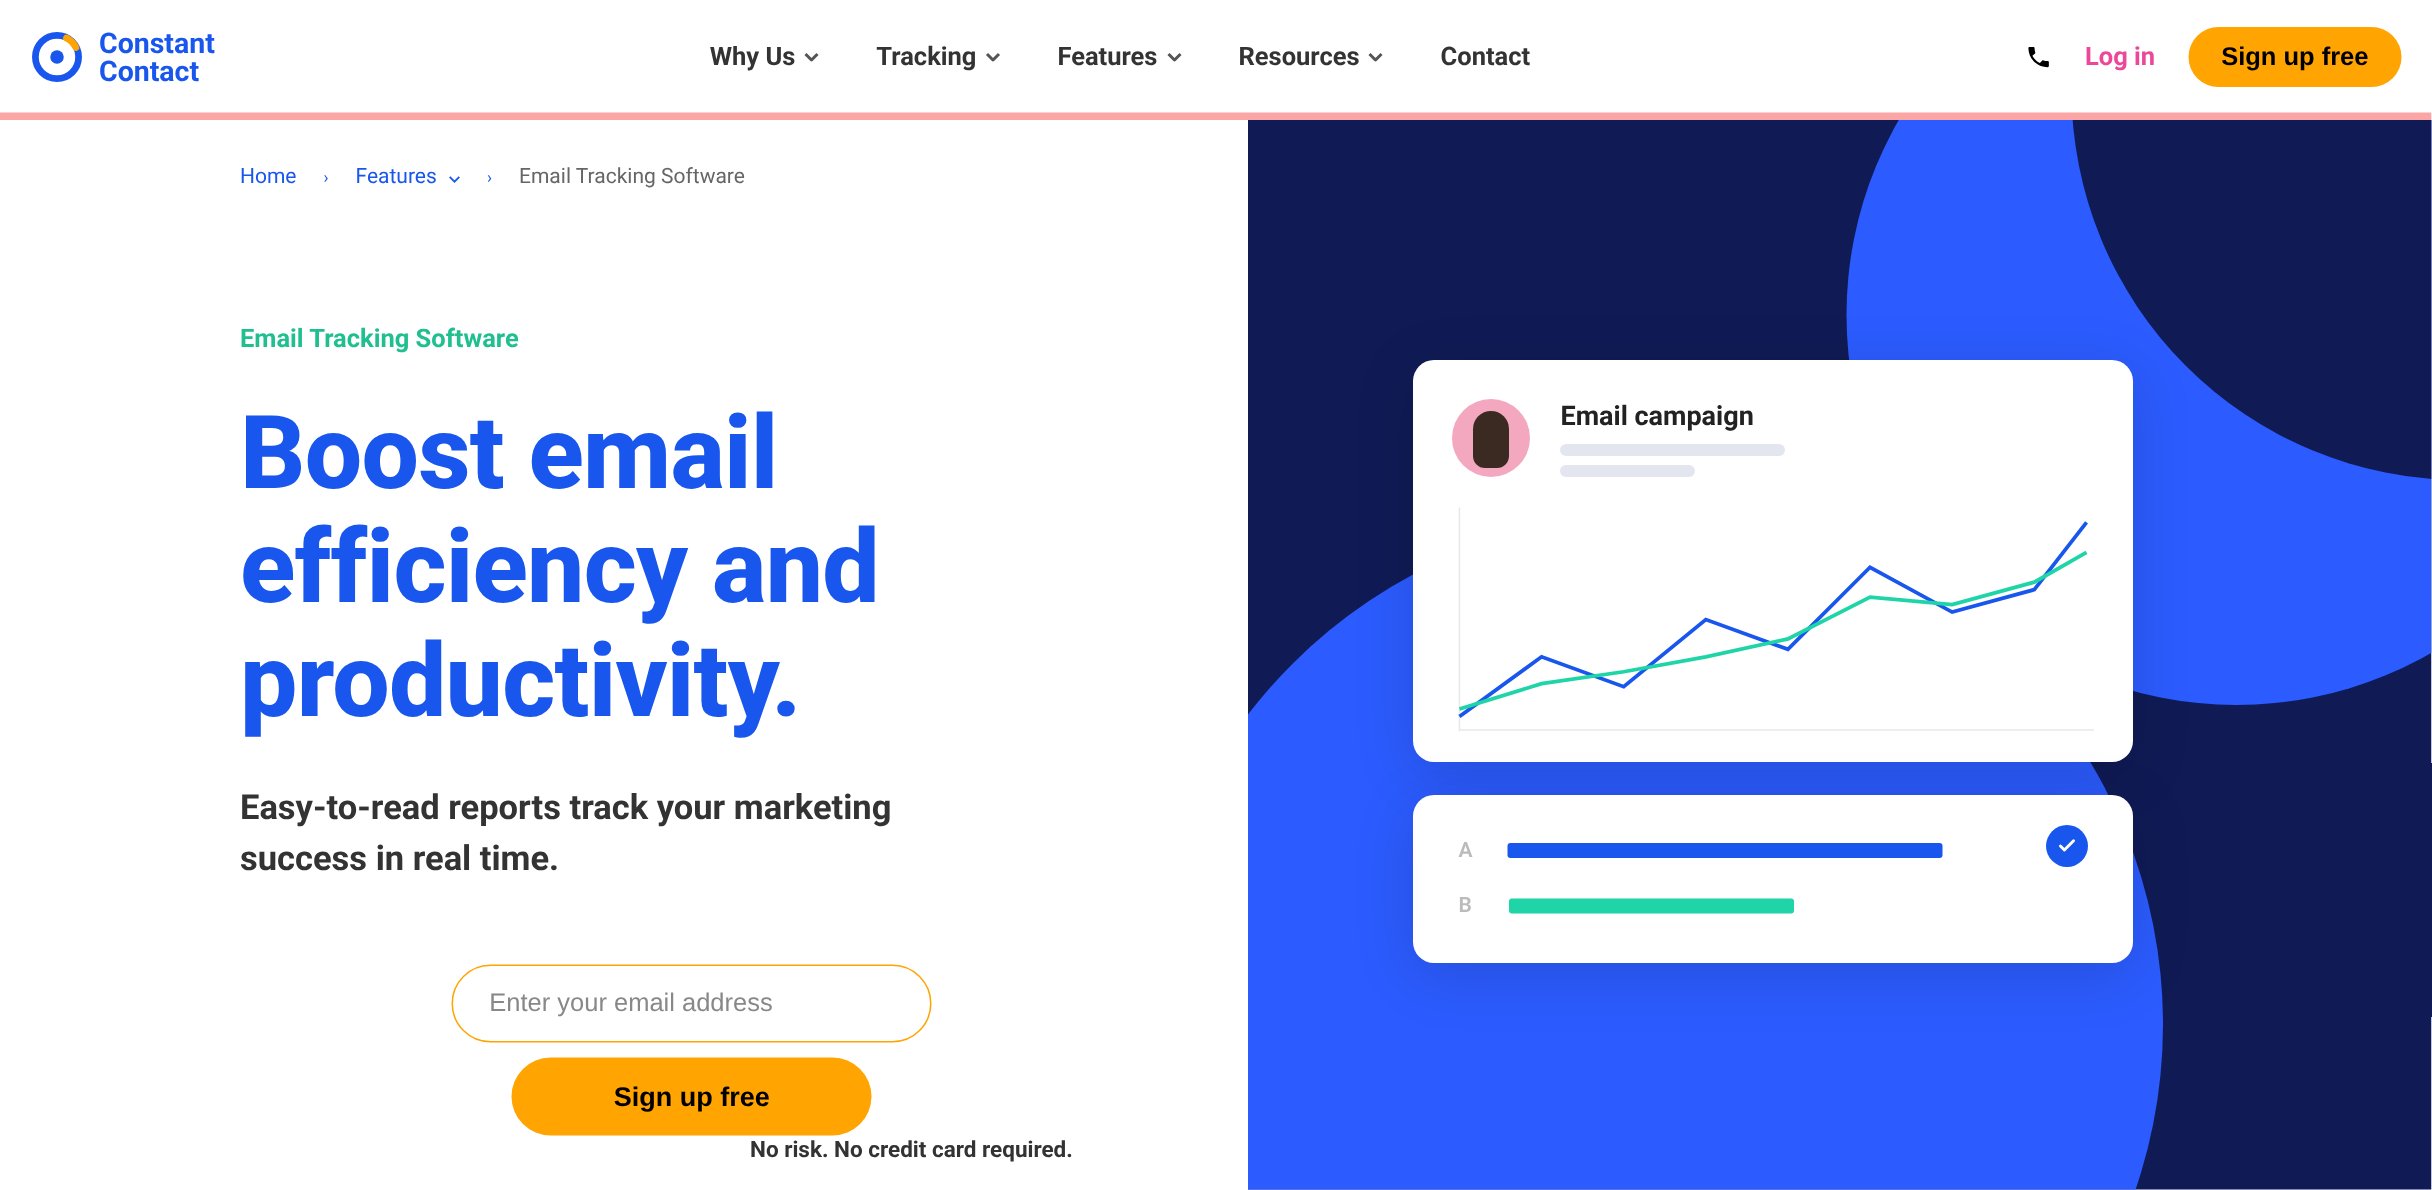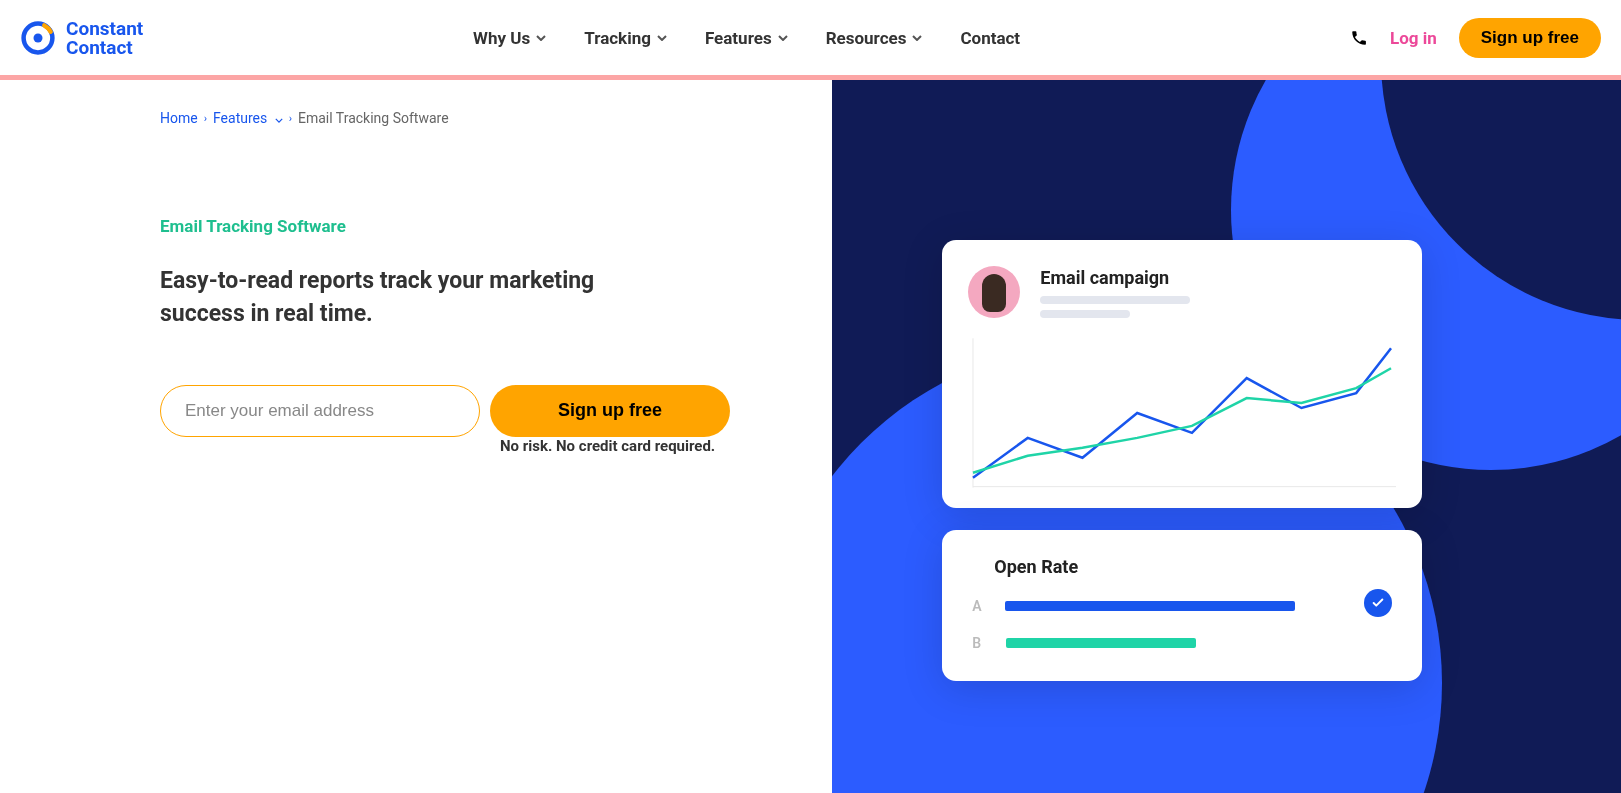--- a/index.html
+++ b/index.html
@@ -14,29 +14,29 @@
 .nav-item { display: flex; align-items: center; gap: 6px; font-weight: 700; font-size: 17px; color: #333; cursor: pointer; text-align: right; }
 .chevron-down { width: 10px; height: 6px; }
 .header-right { display: flex; align-items: center; gap: 22px; }
 .phone-icon { width: 18px; height: 18px; cursor: pointer; }
 .login-link { font-weight: 700; font-size: 17px; color: #ec4899; cursor: pointer; }
 .signup-header-btn { background: #ffa400; color: #000; font-weight: 700; font-size: 17px; padding: 10px 22px; border-radius: 999px; border: none; cursor: pointer; }
 
 
 .main { display: flex; }
 .left-col { width: 870px; padding: 30px 70px 50px 160px; }
-.breadcrumb { display: flex; align-items: center; gap: 6px; font-size: 14px; margin-bottom: 90px; }
+.breadcrumb { display: flex; align-items: center; gap: 18px; font-size: 14px; margin-bottom: 90px; }
 .breadcrumb .crumb-link { color: #1856ed; cursor: pointer; }
 .breadcrumb .crumb-sep { color: #1856ed; font-size: 11px; }
 .breadcrumb .crumb-chev { width: 8px; height: 5px; display: inline-block; margin-left: 4px; }
 .breadcrumb .crumb-current { color: #666; }
 .eyebrow { color: #1fbf8f; font-weight: 700; font-size: 17px; margin-bottom: 28px; }
 .hero-title { color: #1856ed; font-weight: 800; font-size: 68px; line-height: 1.12; letter-spacing: -0.5px; margin-bottom: 30px; }
 .hero-sub { color: #333; font-size: 23px; line-height: 1.45; max-width: 520px; margin-bottom: 54px; font-weight: bold; }
-.signup-row { display: flex; gap: 10px; align-items: center; }
+.signup-row { display: flex; gap: 10px; align-items: center; flex-direction: column; }
 .email-input { width: 320px; height: 52px; border: 1.5px solid #ffa400; border-radius: 999px; padding: 0 24px; font-size: 17px; color: #666; outline: none; }
 .email-input::placeholder { color: #888; }
 .signup-main-btn { background: #ffa400; color: #000; font-weight: 700; font-size: 18px; padding: 0 40px; height: 52px; border-radius: 999px; border: none; cursor: pointer; width: 240px; }
 .disclaimer { font-size: 15px; font-weight: 700; color: #333; margin-left: 340px; }
 
 
 .right-col { width: 838px; height: 713px; position: relative; overflow: hidden; background: #101b56; }
 .geo-top { position: absolute; top: -130px; right: -130px; width: 520px; height: 520px; background: #2c5cff; border-radius: 50%; }
 .geo-top-cut { position: absolute; top: -280px; right: -280px; width: 520px; height: 520px; background: #101b56; border-radius: 50%; }
 .geo-bottom { position: absolute; bottom: -230px; left: -70px; width: 680px; height: 680px; background: #2c5cff; border-radius: 50%; }
@@ -127,20 +127,21 @@
         <span>Features</span>
         <svg class="crumb-chev" viewBox="0 0 10 6">
             <path d="M1 1l4 4 4-4" stroke="#1856ed" stroke-width="1.5" fill="none"></path>
           </svg>
       </span>
       <span class="crumb-sep">›</span>
       <span class="crumb-current">Email Tracking Software</span>
     </div>
 
     <div class="eyebrow">Email Tracking Software</div>
+    <h1 class="hero-title">Boost email efficiency and productivity.</h1>
     <p class="hero-sub">Easy-to-read reports track your marketing success in real time.</p>
 
     <div class="signup-row">
       <input type="email" class="email-input" placeholder="Enter your email address" style="">
       <button class="signup-main-btn">Sign up free</button>
     </div>
     <div class="disclaimer">No risk. No credit card required.</div>
   </div>
 
   <div class="right-col">
@@ -161,21 +162,20 @@
         <svg class="chart-svg" viewBox="0 0 430 150">
           <line x1="5" y1="0" x2="5" y2="150" stroke="#e8e8e8" stroke-width="1"></line>
           <line x1="5" y1="149" x2="430" y2="149" stroke="#e8e8e8" stroke-width="1"></line>
           <polyline points="5,140 60,100 115,120 170,75 225,95 280,40 335,70 390,55 425,10" fill="none" stroke="#1856ed" stroke-width="2.5"></polyline>
           <polyline points="5,135 60,118 115,110 170,100 225,88 280,60 335,65 390,50 425,30" fill="none" stroke="#1fd4a7" stroke-width="2.5"></polyline>
         </svg>
       </div>
     </div>
 
     <div class="card card-bottom">
-      <div class="card-title">Open Rate</div>
       <div class="bar-row">
         <span class="bar-label">A</span>
         <div class="bar-wrap">
           <div class="bar-track bar-a"></div>
           <div class="check-circle">
             <svg viewBox="0 0 16 16">
                 <path d="M3 8l3 3 7-7" stroke="#fff" stroke-width="2.2" fill="none" stroke-linecap="round" stroke-linejoin="round"></path>
               </svg>
           </div>
         </div>

